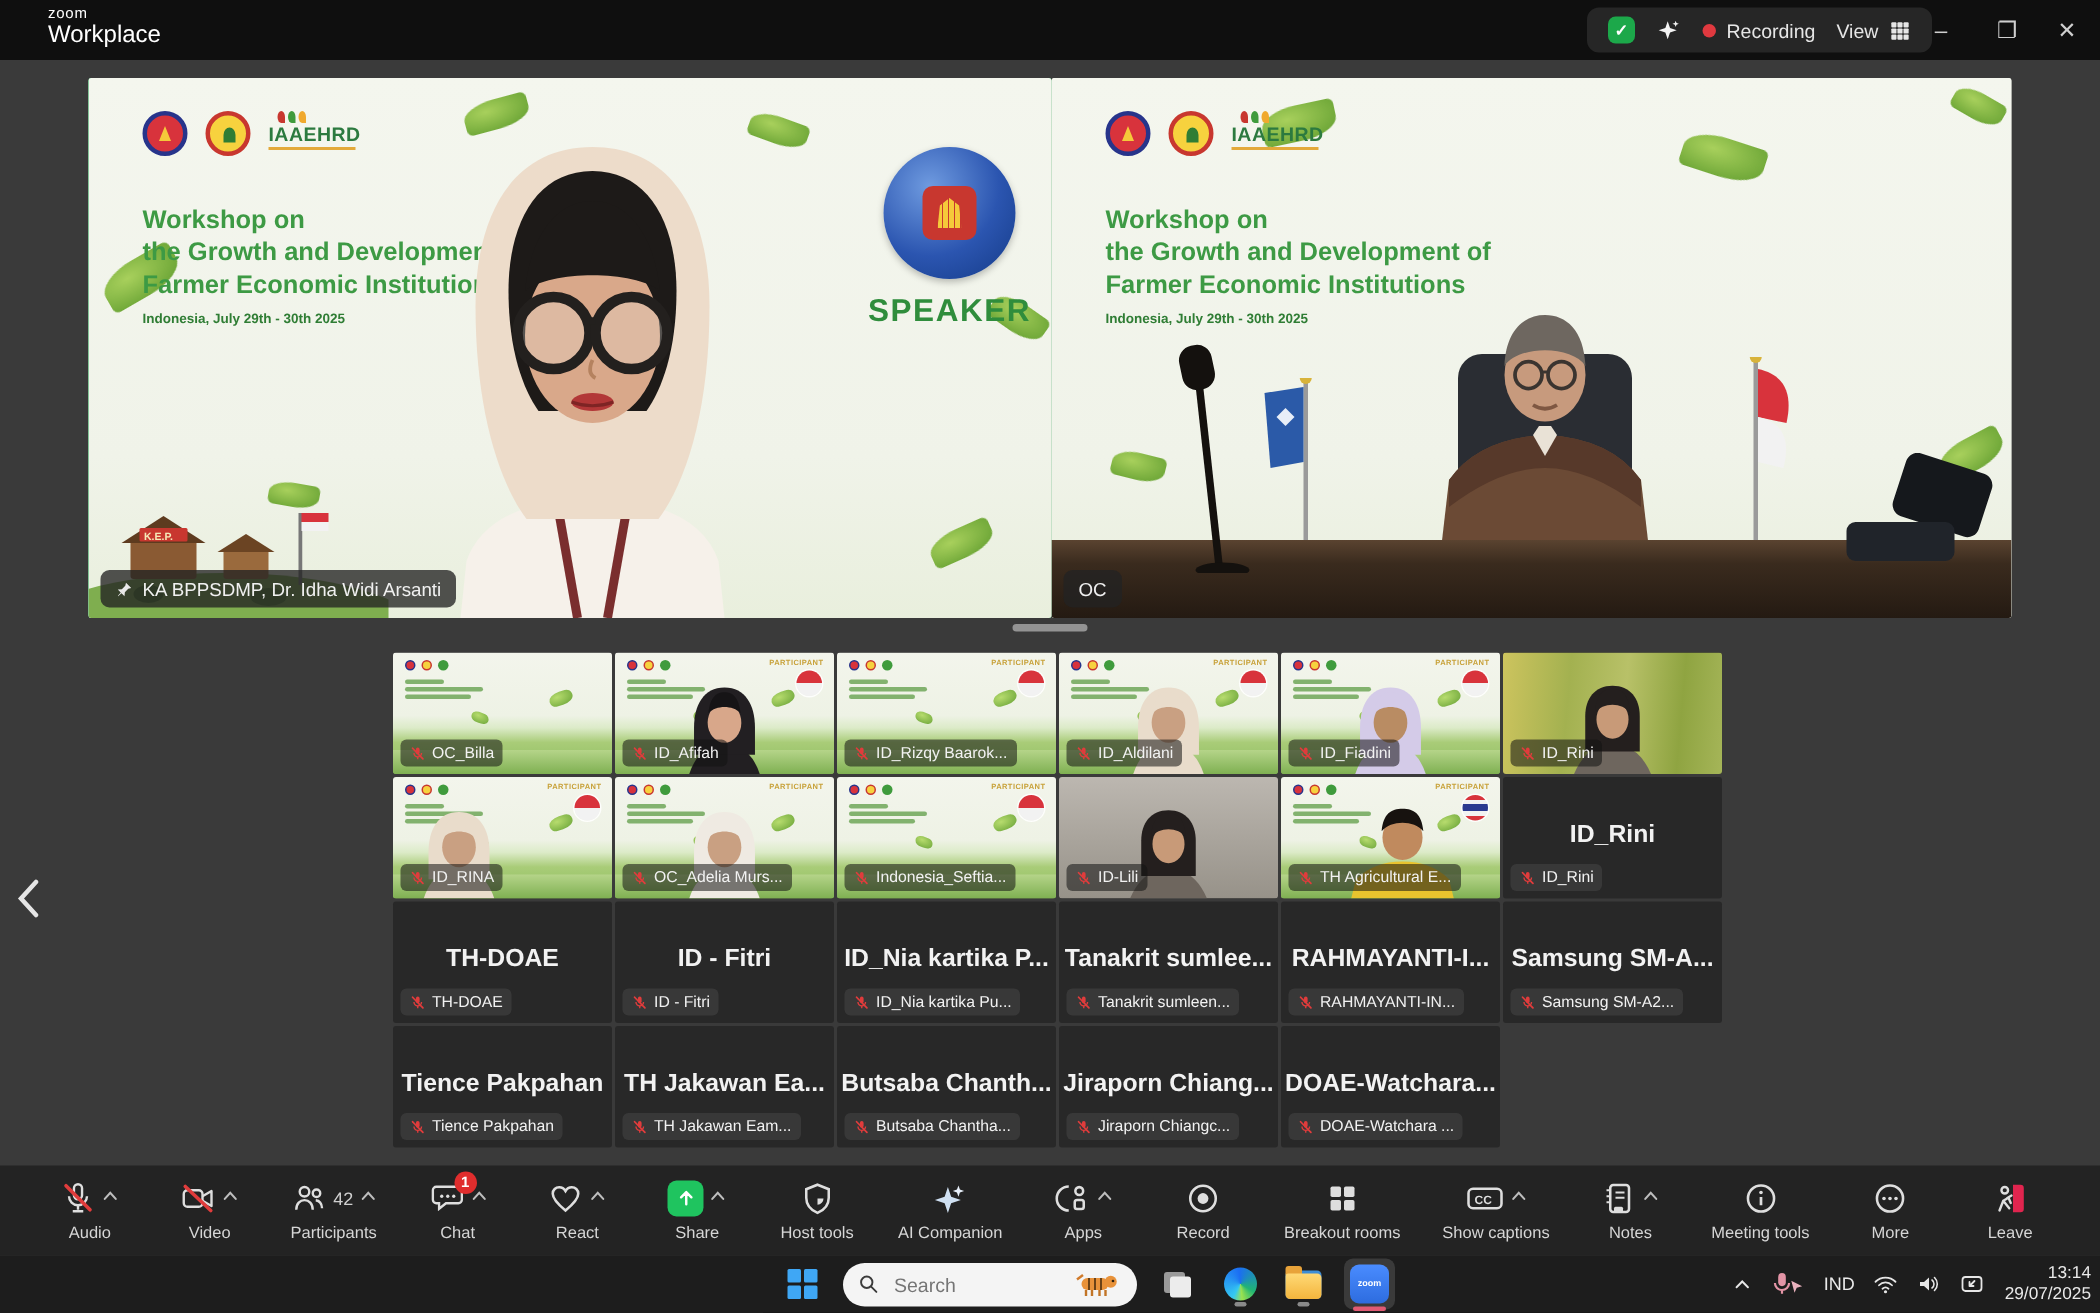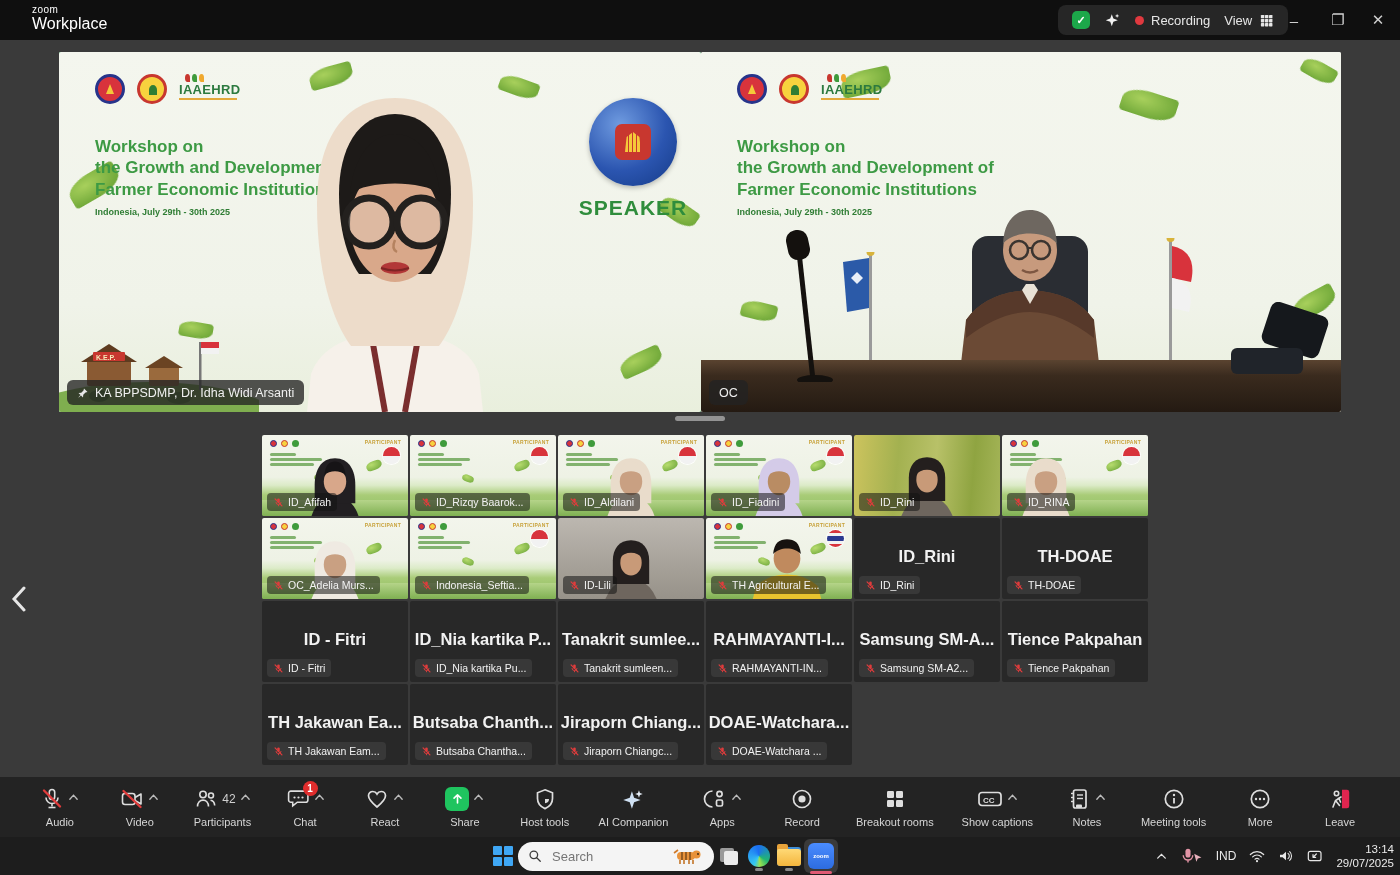--- a/index.html
+++ b/index.html
@@ -102,21 +102,21 @@
   .tbtn .irow{display:flex;align-items:flex-start;gap:4px;height:26px;}
   .tbtn .lbl{font-size:11px;color:#d6d6d6;white-space:nowrap;}
   .tbtn .caret{margin-top:6px;color:#bdbdbd;}
   .tbtn .cnt{font-size:12px;color:#cfcfcf;margin-top:5px;}
   .badge{position:absolute;top:-6px;right:-8px;min-width:15px;height:15px;border-radius:8px;background:#e02d2d;
          color:#fff;font-size:10px;font-weight:bold;display:flex;align-items:center;justify-content:center;padding:0 3px;}
   .share-sq{width:24px;height:24px;border-radius:6px;background:#1fc45f;display:flex;align-items:center;justify-content:center;}
 
   
   .taskbar{position:absolute;left:0;top:837px;width:1400px;height:38px;background:#1d1d1d;}
-  .tb-center{position:absolute;left:488px;top:0;height:38px;display:flex;align-items:center;gap:0;}
+  .tb-center{position:absolute;left:520px;top:0;height:38px;display:flex;align-items:center;gap:12px;}
   .tk-icn{width:30px;height:30px;display:flex;align-items:center;justify-content:center;position:relative;}
   .run-dash{position:absolute;bottom:0px;left:50%;transform:translateX(-50%);width:8px;height:3px;border-radius:2px;background:#8a8a8a;}
   .startgrid{display:grid;grid-template-columns:9px 9px;grid-auto-rows:9px;gap:2px;}
   .startgrid i{background:#3fa7f5;border-radius:1px;}
   .searchpill{width:196px;height:29px;border-radius:15px;background:#f4f4f4;display:flex;align-items:center;
               gap:8px;padding:0 10px;color:#474747;}
   .searchpill input{border:none;outline:none;background:transparent;font-size:13px;color:#474747;width:110px;
                     font-family:"Liberation Sans",sans-serif;}
   .tview .b{position:absolute;border-radius:2px;}
   .edge-c{width:22px;height:22px;border-radius:50%;background:conic-gradient(from 210deg,#35c8f1,#1b6ef3 40%,#21b573 75%,#9be24f 90%,#35c8f1);}
@@ -341,20 +341,44 @@
           <span class="dotlogo d1"></span>
           <span class="dotlogo d2"></span>
           <span class="dotlogo d3"></span>
 <div class="tline l1"></div>
           <div class="tline l2"></div>
           <div class="tline l3"></div>
 <div class="tfield"></div>
           <div class="tleaf a"></div>
           <div class="tleaf b"></div>
         </div>
+        <div class="nlabel">
+          <span>
+            <svg width="11" height="11" viewBox="0 0 24 24" style="flex:none">
+ <rect x="9.3" y="3" width="5.4" height="9.5" rx="2.7" fill="#e03c3c"></rect>
+ <path d="M6.5 11 a5.5 5.5 0 0 0 11 0" fill="none" stroke="#e03c3c" stroke-width="2"></path>
+ <line x1="12" y1="16.5" x2="12" y2="20" stroke="#e03c3c" stroke-width="2"></line>
+ <line x1="4.5" y1="4" x2="19.5" y2="19.5" stroke="#e03c3c" stroke-width="2.6" stroke-linecap="round"></line>
+            </svg>
+          </span>
+          <span>OC_Billa</span>
+        </div>
+      </div>
+      <div class="tile vid">
+        <div class="tbg scene">
+          <span class="dotlogo d1"></span>
+          <span class="dotlogo d2"></span>
+          <span class="dotlogo d3"></span>
+<div class="tline l1"></div>
+          <div class="tline l2"></div>
+          <div class="tline l3"></div>
+<div class="tfield"></div>
+          <div class="tleaf a"></div>
+          <div class="tleaf b"></div>
+        </div>
         <div class="mini-person">
           <svg width="70" height="62" viewBox="0 0 64 58">
    <path d="M10,58 Q14,46 22,42 L42,42 Q50,46 54,58 Z" fill="#221f22"></path>
    <path d="M32,4 C19,4 13,15 13,29 L13,46 L51,46 L51,29 C51,15 45,4 32,4 Z" fill="#221f22"></path>
    <ellipse cx="32" cy="26" rx="10.5" ry="12.5" fill="#d8a78a"></ellipse>
    <path d="M22,20 C23,10 27,7 32,7 C37,7 41,10 42,20 C37,15 27,15 22,20 Z" fill="#161416"></path>
  </svg>
         </div>
         <div class="corner-txt">PARTICIPANT</div>
         <div class="flag-badge id"></div>

